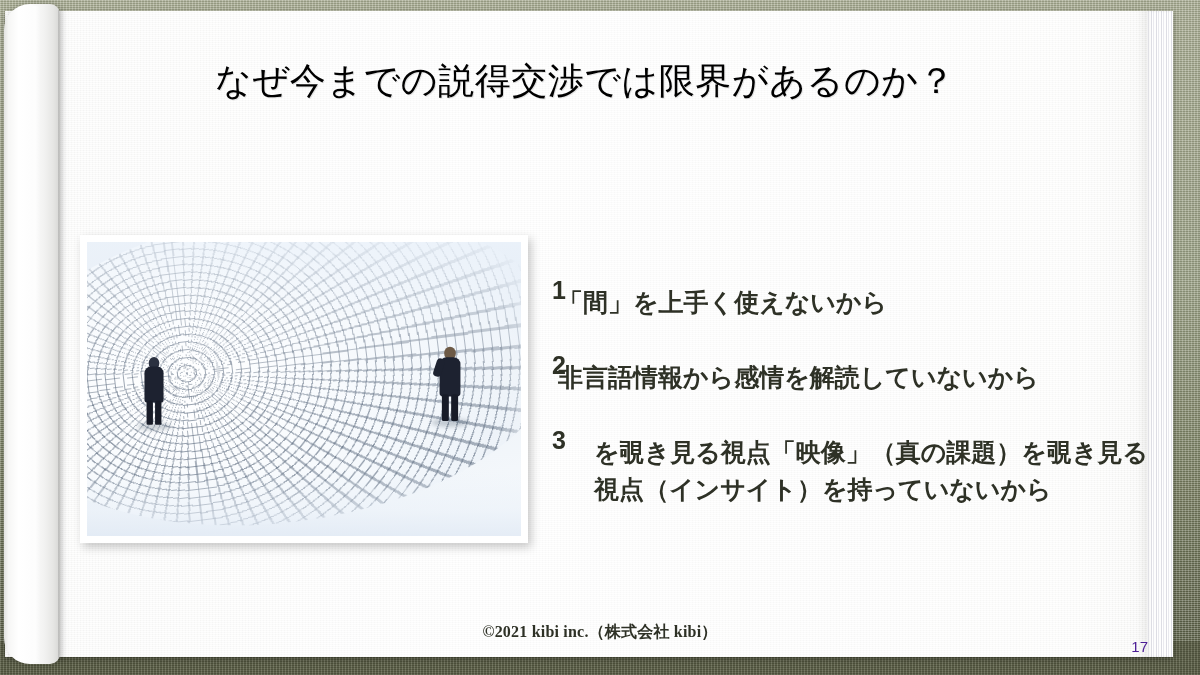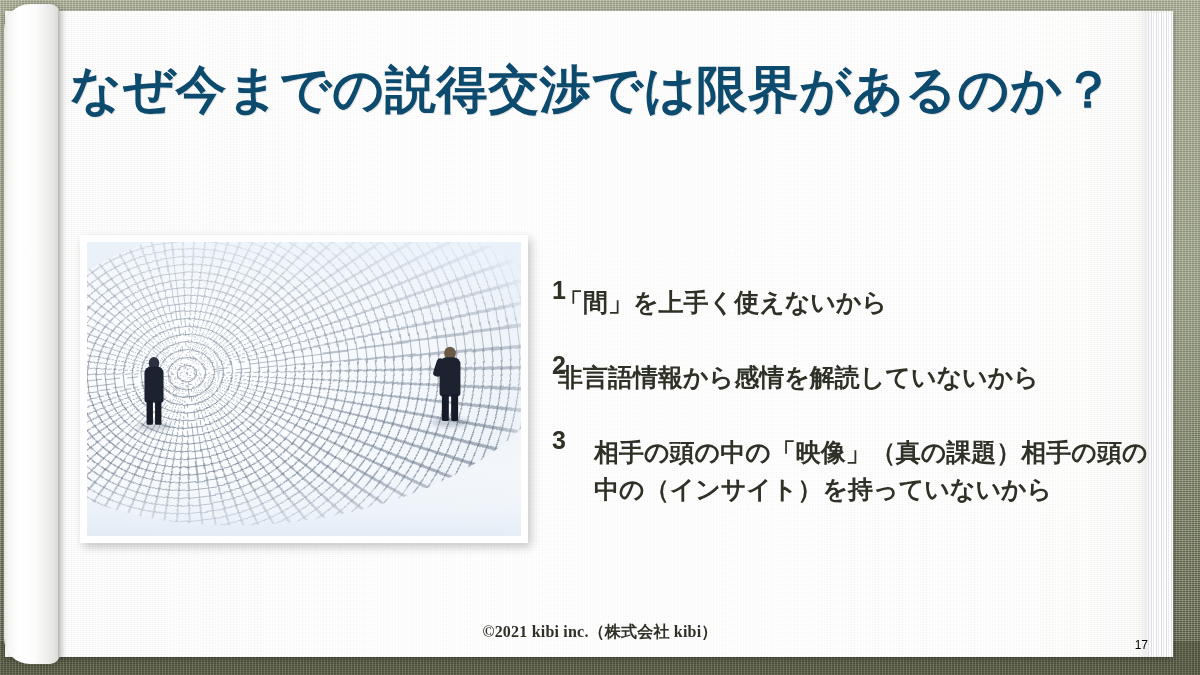--- a/index.html
+++ b/index.html
@@ -119,24 +119,24 @@
     position: absolute;
     inset: 0;
   }
 
   .slide-title {
     position: absolute;
     left: 70px;
     top: 58px;
     width: 1030px;
     text-align: center;
-    font-size: 51px;
-    font-weight: 700;
+    font-size: 36px;
+    font-weight: 400;
     letter-spacing: .5px;
-    color: #0c4a6e;
+    color: #000000;
     line-height: 1.25;
     text-shadow: 1px 1px 0 rgba(0,0,0,.10);
     white-space: nowrap;
   }
 
   
   .photo-frame {
     position: absolute;
     left: 80px;
     top: 235px;
@@ -273,22 +273,22 @@
     font-family: "Liberation Serif", "DejaVu Serif", serif;
     font-size: 16px;
     font-weight: 700;
     color: #2e3126;
     letter-spacing: .2px;
   }
   .page-number {
     position: absolute;
     right: 52px;
     top: 638px;
-    font-size: 12px;
-    color: #000000;
+    font-size: 15px;
+    color: #4c1d95;
     font-weight: 400;
   }
 </style>
 </head>
 <body>
 
 <div class="slide">
 
   <div class="frame-texture"></div>
   <div class="frame-bottom-dark"></div>
@@ -338,21 +338,21 @@
         <span class="bullet-text">「間」を上手く使えないから</span>
       </div>
 
       <div class="bullet">
         <span class="bullet-num">2</span>
         <span class="bullet-text">非言語情報から感情を解読していないから</span>
       </div>
 
       <div class="bullet bullet-wrap">
         <span class="bullet-num">3</span>
-        <span class="bullet-text">相手の頭の中の「映像」（真の課題）相手の頭の中の（インサイト）を持っていないから</span>
+        <span class="bullet-text">を覗き見る視点「映像」（真の課題）を覗き見る視点（インサイト）を持っていないから</span>
       </div>
 
     </div>
 
     <div class="footer">©2021 kibi inc.（株式会社 kibi）</div>
 
     <div class="page-number">17</div>
 
   </div>
 </div>

